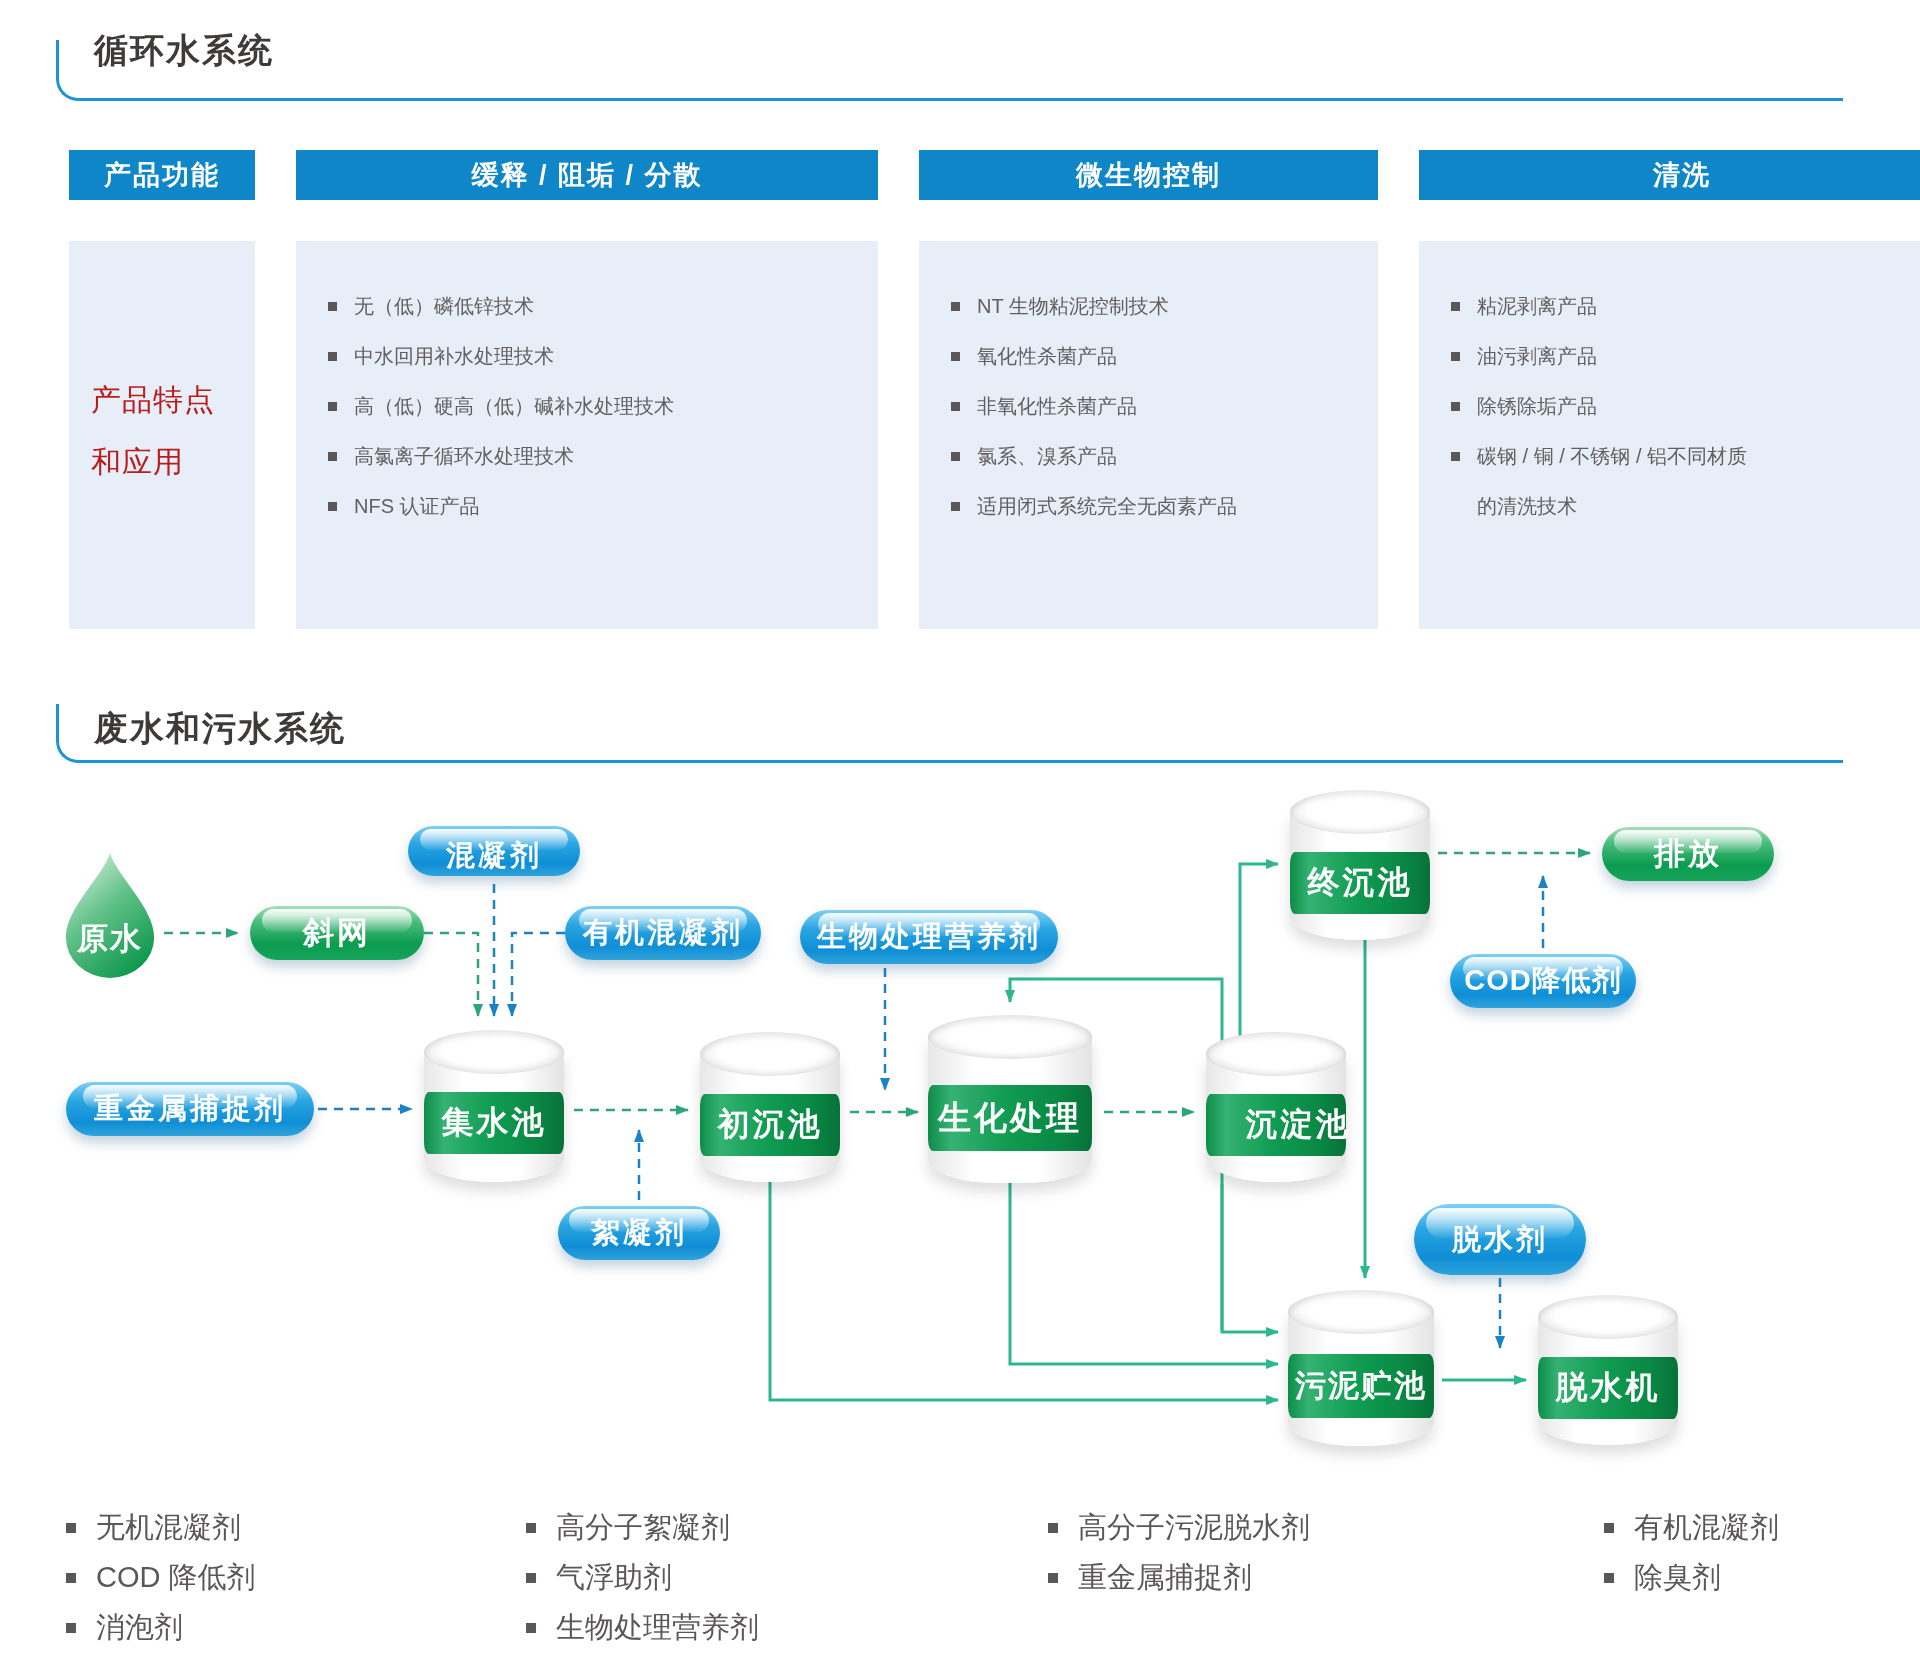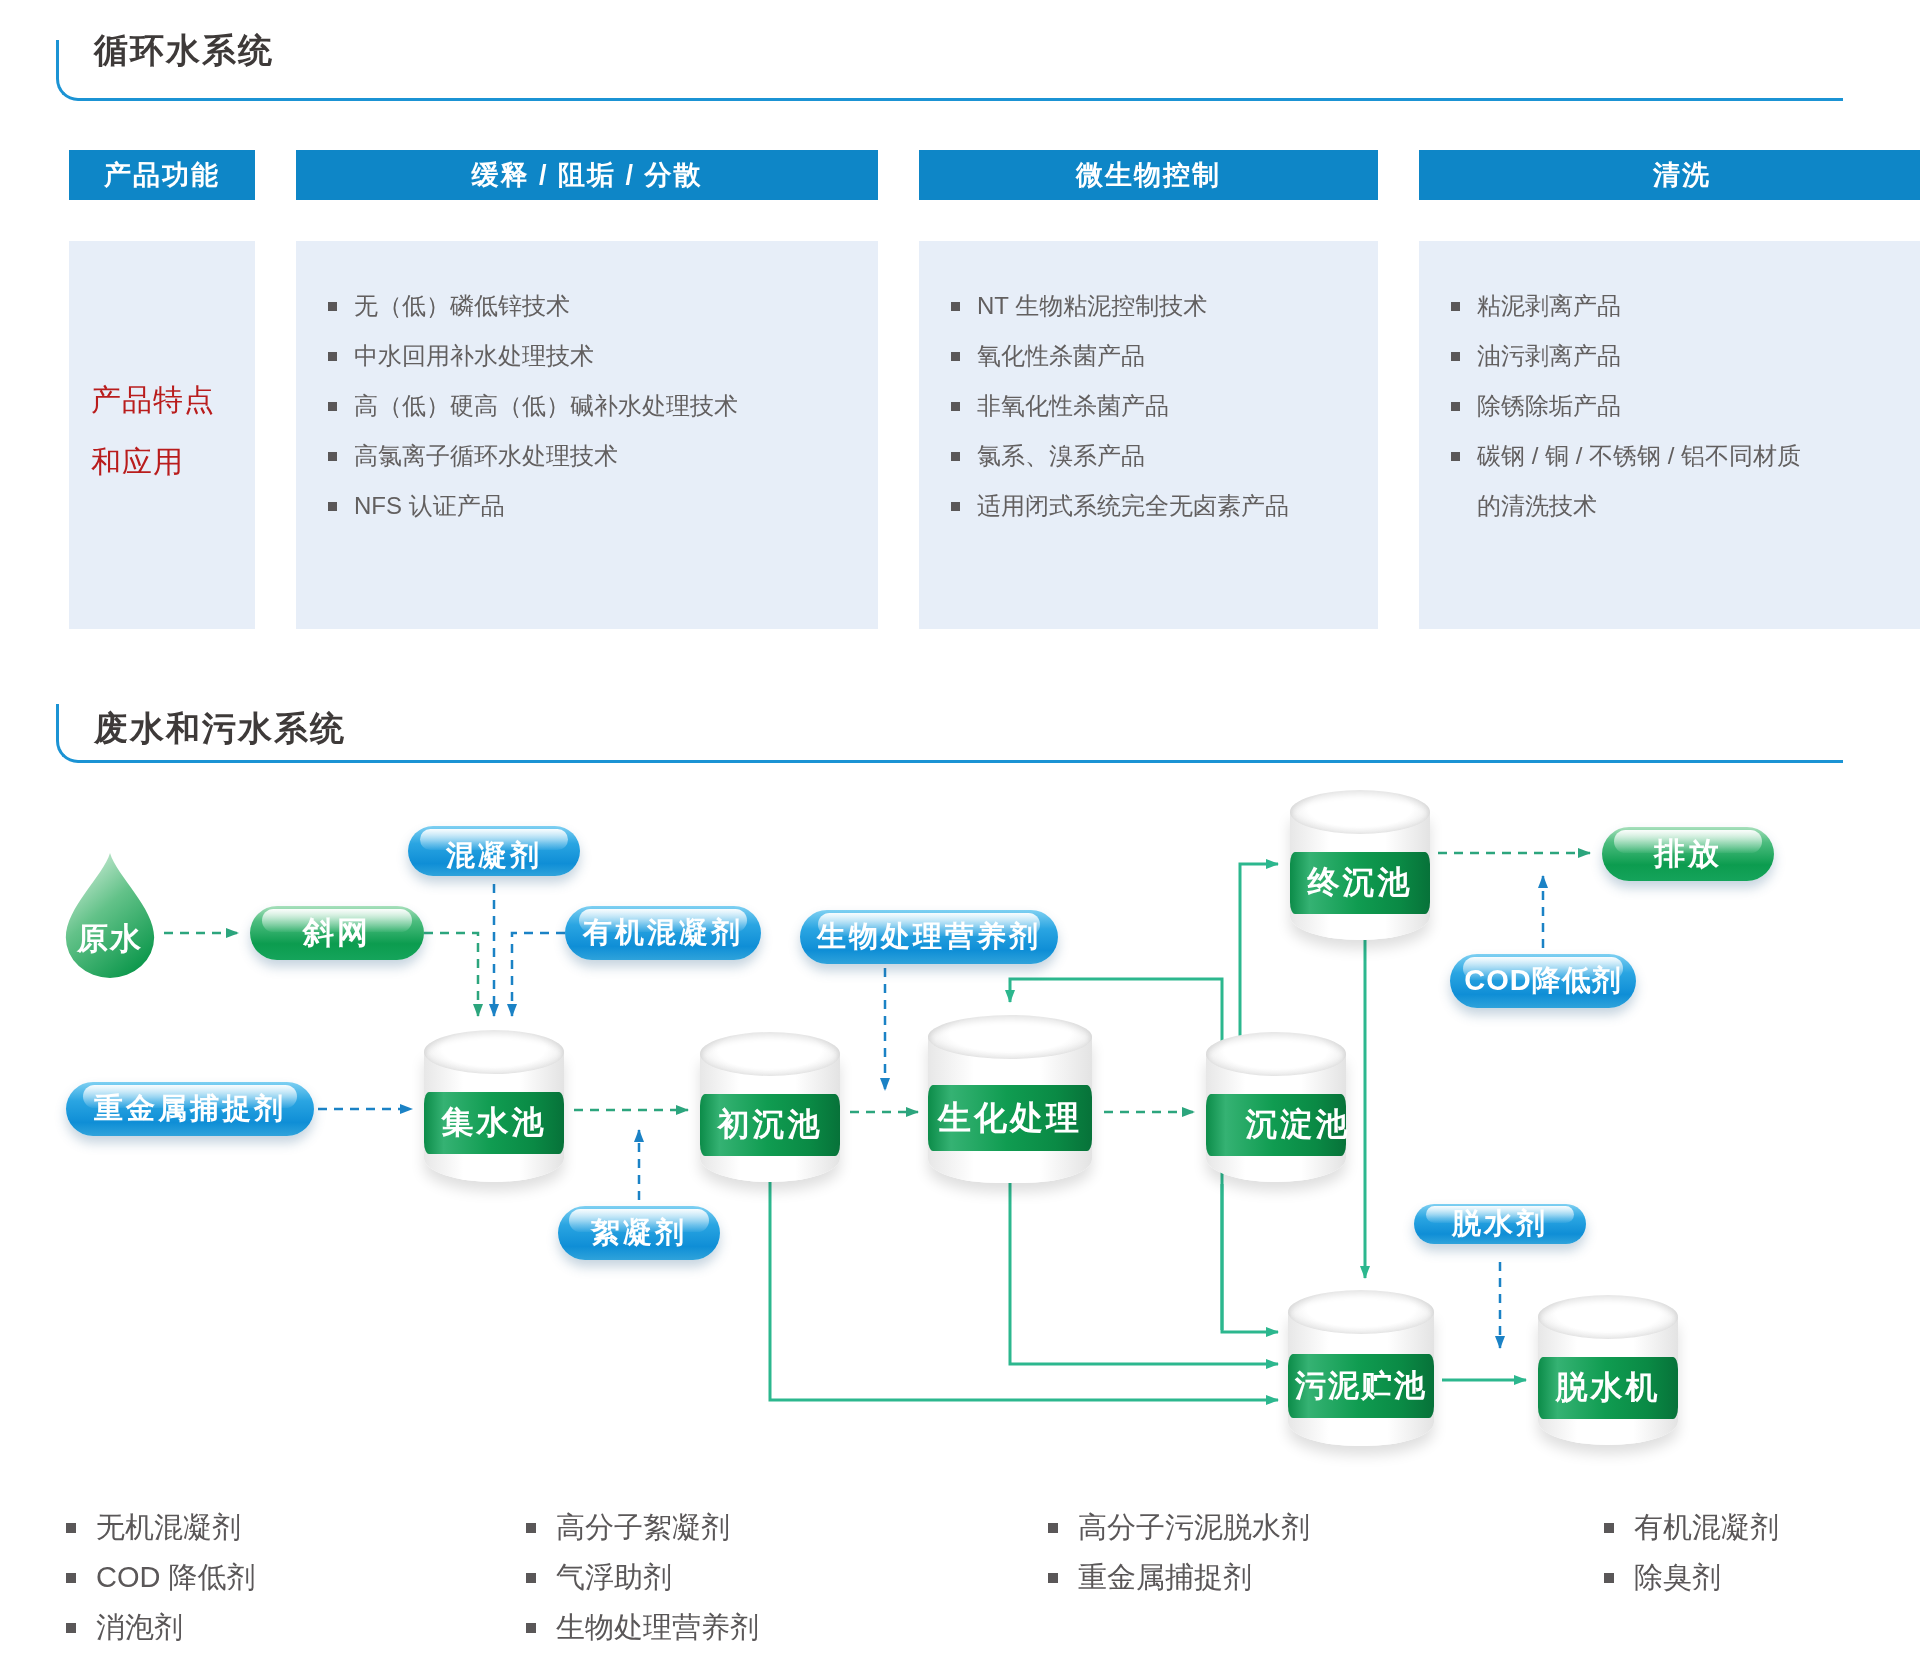--- a/index.html
+++ b/index.html
@@ -21,21 +21,21 @@
     display:grid;grid-template-columns:186px 582px 459px 526px;
     grid-template-rows:50px 388px;column-gap:8px;row-gap:6px;gap:41px;
   }
   .th{
     background:#0e86c7;color:#ffffff;font-size:27px;font-weight:bold;letter-spacing:2px;
     display:flex;align-items:center;justify-content:center;white-space:nowrap;
   }
   .td{background:#e7eef8;}
   .td-label{font-size:30px;color:#b91c1c;padding:128px 0 0 22px;line-height:62px;letter-spacing:1px;}
   .td ul{list-style:none;margin:0;padding:40px 0 0 26px;}
-  .td li{position:relative;padding-left:32px;line-height:50px;font-size:24px;color:#625f5f;white-space:nowrap;}
+  .td li{position:relative;padding-left:32px;line-height:50px;font-size:20px;color:#625f5f;white-space:nowrap;}
   .td li::before{
     content:"";position:absolute;left:6px;top:21px;width:9px;height:9px;background:#5a5758;
   }
   .td li.cont{padding-left:32px;}
   .td li.cont::before{display:none;}
   
   .pill{
     position:absolute;border-radius:999px;display:flex;align-items:center;justify-content:center;
     color:#ffffff;font-weight:bold;letter-spacing:3px;white-space:nowrap;
     box-shadow:0 7px 12px rgba(50,100,140,.28);z-index:3;
@@ -203,21 +203,21 @@
     </div>
   <div class="pill blue" style="left:558px;top:1206px;width:162px;height:54px;font-size:29px;">
     <span class="lbl">絮凝剂</span>
     </div>
   <div class="pill green" style="left:1602px;top:827px;width:172px;height:54px;font-size:31px;">
     <span class="lbl">排放</span>
     </div>
   <div class="pill blue" style="left:1450px;top:954px;width:186px;height:54px;font-size:29px;letter-spacing:1px;">
     <span class="lbl">COD降低剂</span>
     </div>
-  <div class="pill blue" style="left:1414px;top:1204px;width:172px;height:40px;font-size:29px;">
+  <div class="pill blue" style="left:1414px;top:1204px;width:172px;height:71px;font-size:29px;">
     <span class="lbl">脱水剂</span>
     </div>
 
   <div class="tank" style="left:424px;top:1030px;width:140px;height:152px;">
     <div class="t-body"></div>
     <div class="t-band" style="top:62px;height:62px;font-size:32px;">
       <span>集水池</span>
       </div>
     <div class="t-top"></div>
   </div>

